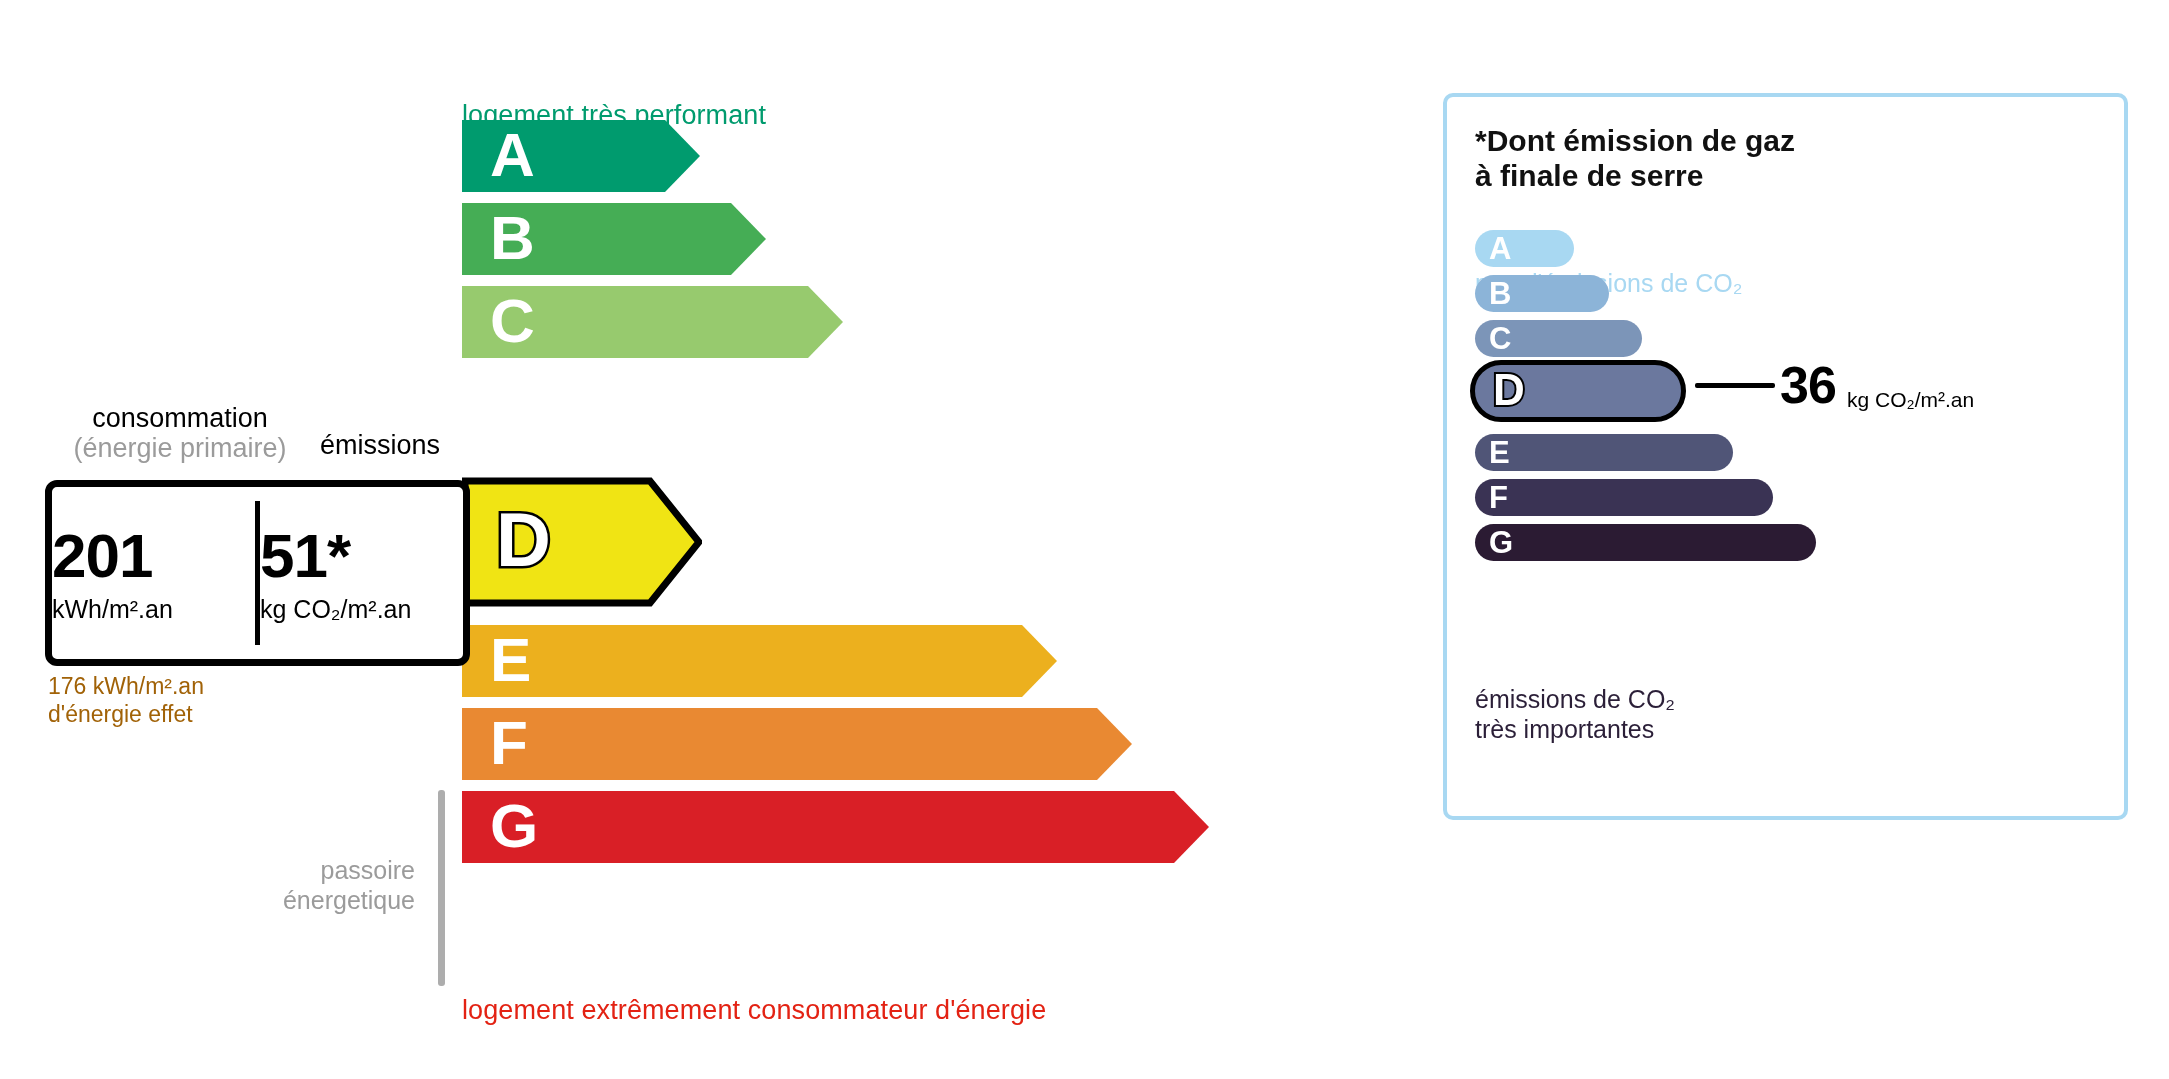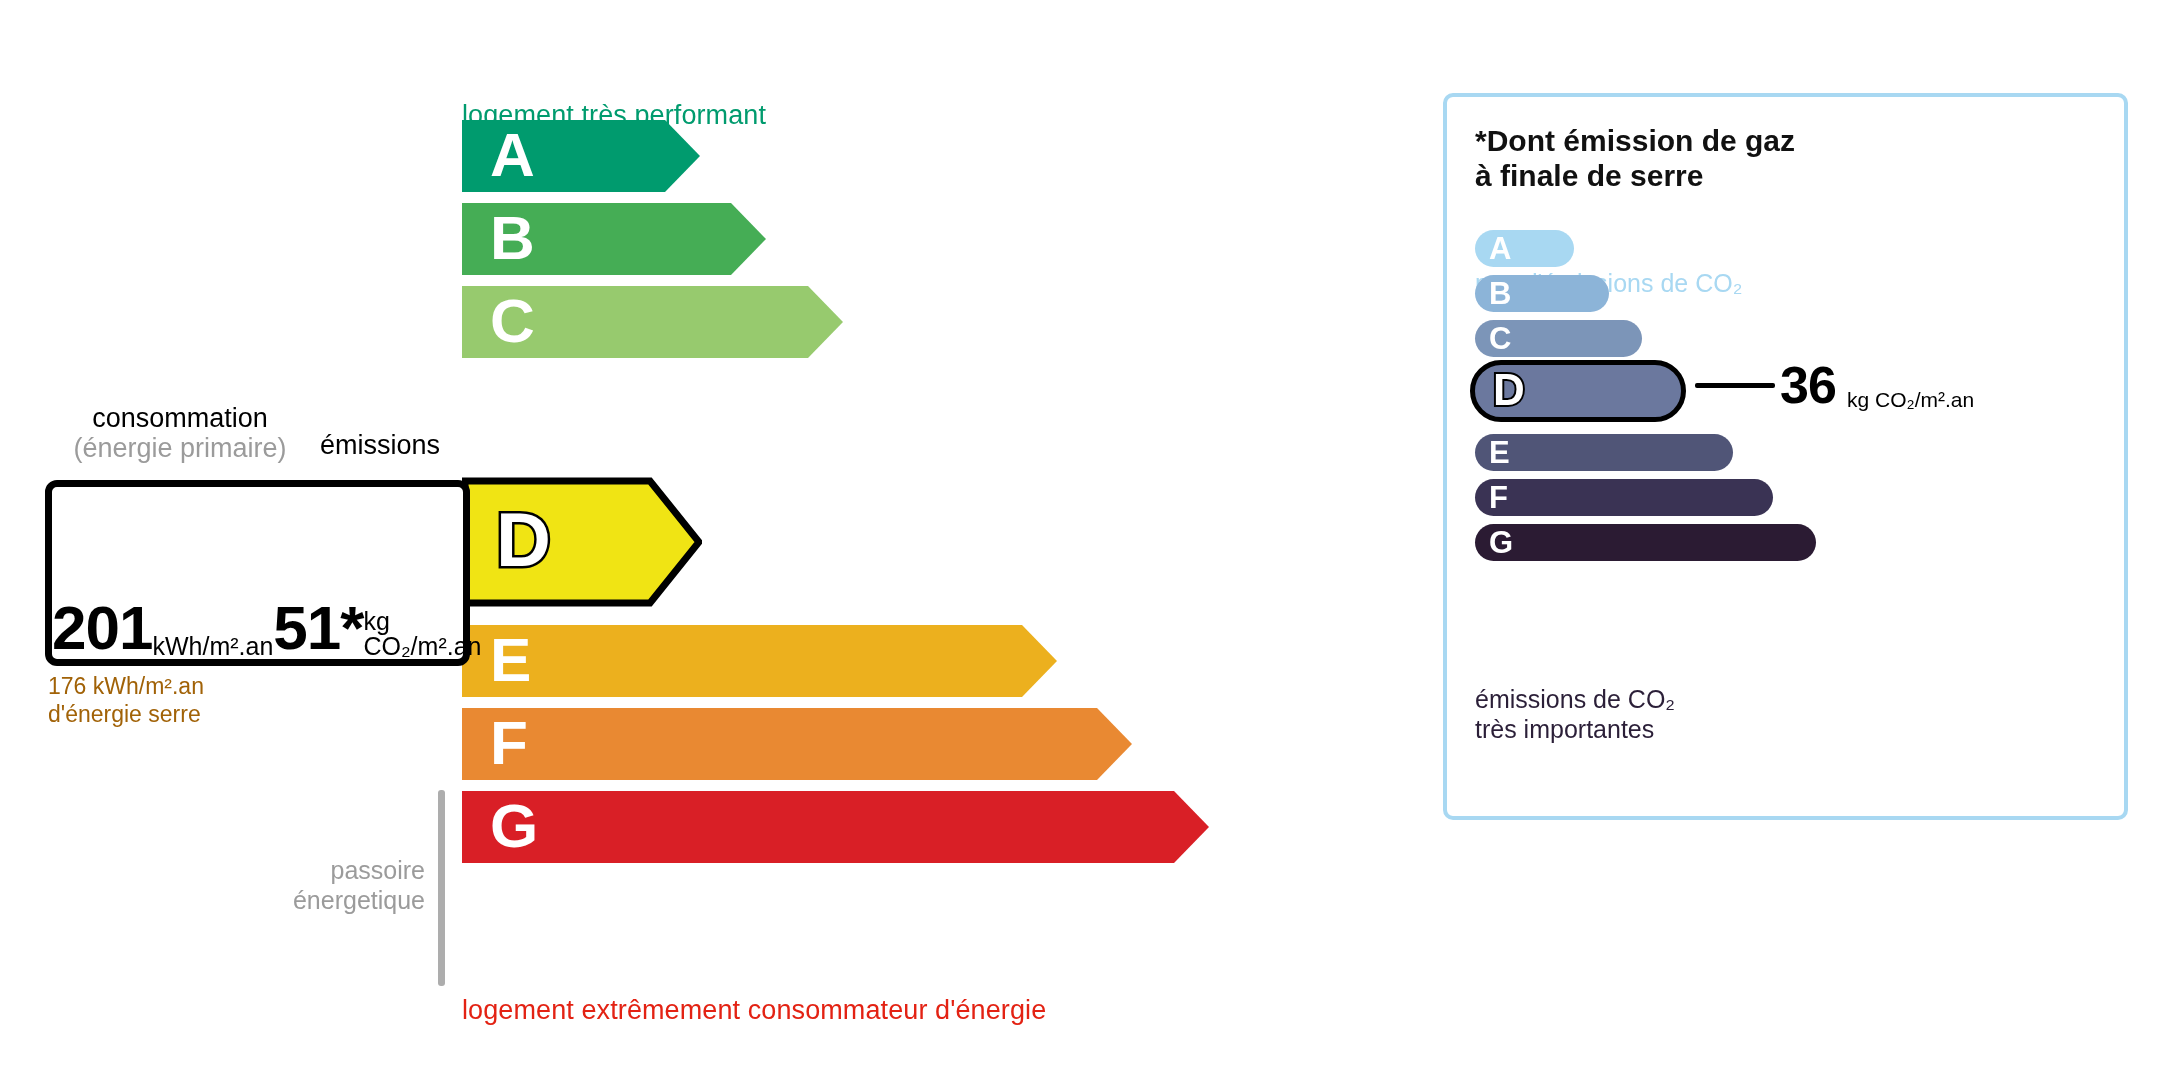--- a/index.html
+++ b/index.html
@@ -40,22 +40,22 @@
     paint-order:stroke fill;
     font-size:76px;left:34px;
   }
 
   
   #consumption-box{
     position:absolute;left:45px;top:435px;width:425px;height:186px;
     border:7px solid #000000;border-radius:12px;background:#ffffff;
     box-sizing:border-box;display:flex;align-items:stretch;z-index:6;
   }
-  .cbox-cell{flex:1;display:flex;flex-direction:row;
-    align-items:flex-end;justify-content:center;position:relative;}
+  .cbox-cell{flex:1;display:flex;flex-direction:column;
+    align-items:flex-start;justify-content:center;position:relative;}
   .cbox-divider{width:5px;background:#000000;margin:14px 0;}
   .cbox-value{font-size:62px;font-weight:bold;line-height:1;color:#000;
     letter-spacing:-1px;}
   .cbox-unit{font-size:25px;color:#000;margin-top:10px;line-height:1;}
 
   .label-consommation{
     position:absolute;left:45px;top:358px;width:270px;text-align:center;
     font-size:27px;color:#000;line-height:1.12;
   }
   .label-consommation .sub{color:#9b9b9b;display:block;}
@@ -63,21 +63,21 @@
     position:absolute;left:320px;top:385px;
     font-size:27px;color:#000;
   }
   .label-finale{
     position:absolute;left:48px;top:628px;
     font-size:23px;color:#a16207;line-height:1.2;
   }
 
   .passoire-bar{position:absolute;left:438px;top:745px;width:7px;height:196px;
     background:#adadad;border-radius:3px;}
-  .passoire-text{position:absolute;left:210px;top:810px;width:215px;
+  .passoire-text{position:absolute;left:200px;top:810px;width:215px;
     text-align:right;font-size:25px;color:#9b9b9b;line-height:1.2;}
 
   
   #co2-panel{
     position:absolute;left:1443px;top:93px;width:685px;height:727px;
     border:4px solid #a8d8f2;border-radius:10px;background:#ffffff;
     box-sizing:border-box;
   }
   .co2-title{
     position:absolute;left:28px;top:26px;
@@ -185,21 +185,21 @@
       </div>
       <div class="cbox-divider"></div>
       <div class="cbox-cell">
         <div class="cbox-value">51*</div>
         <div class="cbox-unit">kg CO₂/m².an</div>
       </div>
     </div>
 
     <div class="label-finale">
       <div>176 kWh/m².an</div>
-      <div>d'énergie serre</div>
+      <div>d'énergie effet</div>
     </div>
 
     <div class="passoire-bar"></div>
     <div class="passoire-text">
       <div>passoire</div>
       <div>énergetique</div>
     </div>
   </div>
 
   <div id="co2-panel">

